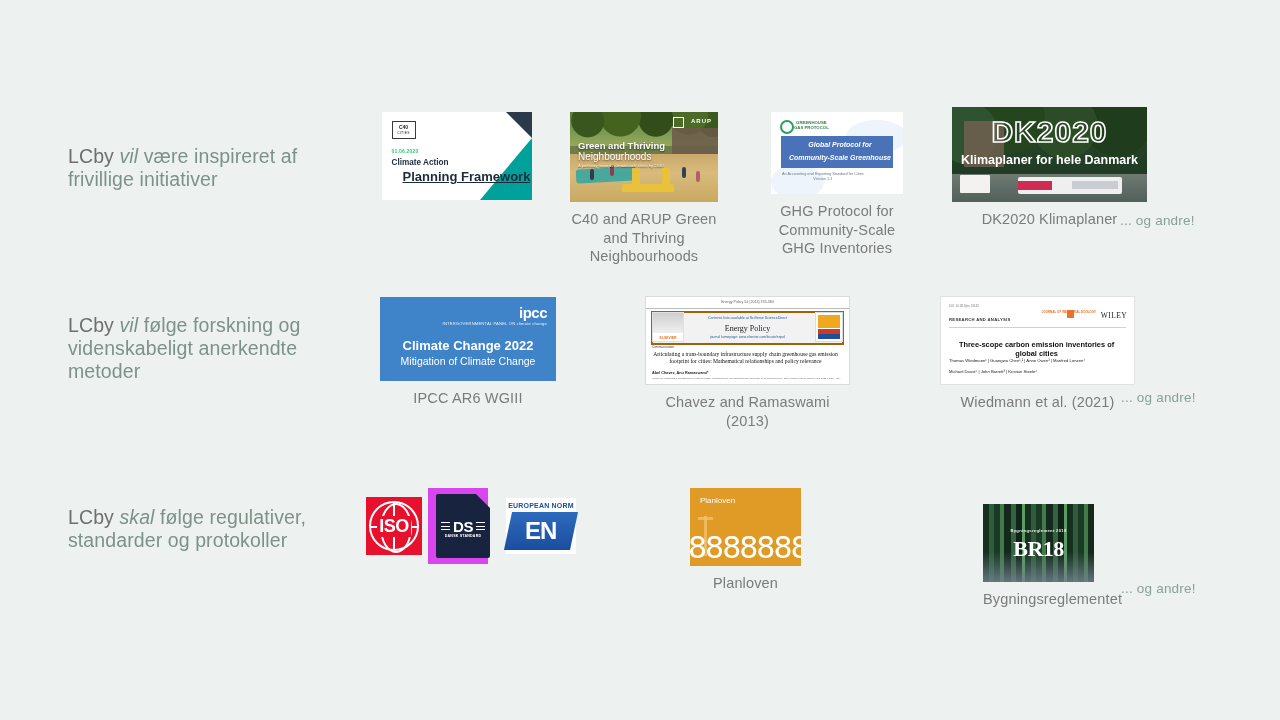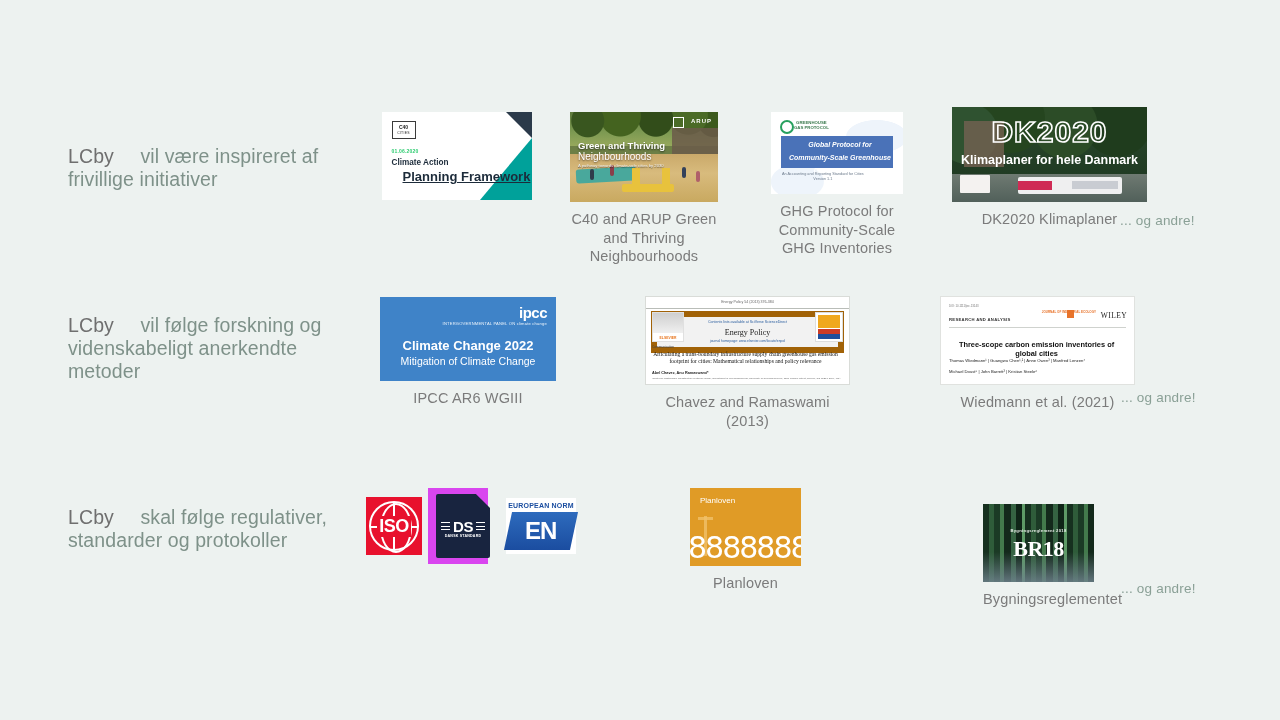--- a/index.html
+++ b/index.html
@@ -14,21 +14,21 @@
   
   .row-label{
     position:absolute;
     width:300px;
     font-size:19.5px;
     line-height:23px;
     color:#7e9189;
     letter-spacing:.1px;
   }
   .row-label .lead{color:#6f6f6f;}
-  .row-label .emph{margin-left:21px;}
+  .row-label .emph{font-style:italic;}
 
   
   .item{position:absolute;text-align:center;}
   .thumb{position:relative;overflow:hidden;margin:0 auto;}
   .caption{
     font-size:14.5px;line-height:18.5px;color:#7b7b7b;
     margin-top:8px;letter-spacing:.15px;
   }
   .more{
     position:absolute;font-size:13.5px;color:#8aa096;letter-spacing:.2px;
@@ -132,21 +132,21 @@
   .ipcc{width:176px;height:84px;background:#3f83c8;}
   .ipcc .logo{position:absolute;right:9px;top:7px;font-size:15px;font-weight:bold;color:#fff;letter-spacing:-.5px;}
   .ipcc .logosub{position:absolute;right:9px;top:24px;font-size:4.1px;color:#eaf2fa;letter-spacing:.2px;}
   .ipcc .t1{position:absolute;left:0;right:0;top:41px;text-align:center;font-size:13px;font-weight:bold;color:#fff;}
   .ipcc .t2{position:absolute;left:0;right:0;top:58px;text-align:center;font-size:10.5px;color:#fff;}
 
   
   .paper{width:203px;height:87px;background:#fff;border:1px solid #d9dcd8;}
   .paper .toprule{position:absolute;left:0;right:0;top:11px;height:1px;background:#b9bdb8;}
   .paper .jrnl{position:absolute;left:0;right:0;top:2.5px;text-align:center;font-size:3.6px;color:#666;}
-  .paper .hdr{position:absolute;left:5px;right:5px;top:14px;height:30px;background:#f2f2f2;border:6px solid #a16207;}
+  .paper .hdr{position:absolute;left:5px;right:5px;top:14px;height:30px;background:#f2f2f2;border:2px solid #a16207;}
   .paper .hdr .c1{position:absolute;left:0;right:0;top:3px;text-align:center;font-size:3.6px;color:#2a5d9e;}
   .paper .hdr .c2{position:absolute;left:0;right:0;top:11px;text-align:center;font-size:8px;color:#222;font-family:"Liberation Serif",serif;}
   .paper .hdr .c3{position:absolute;left:0;right:0;top:22px;text-align:center;font-size:3.4px;color:#2a5d9e;}
   .paper .els{position:absolute;left:6px;top:15px;width:30px;height:28px;
     background:linear-gradient(180deg,#cfcfcf 0%,#efefef 70%,#fff 71%);border:1px solid #e0e0e0;}
   .paper .els span{position:absolute;left:0;right:0;bottom:1px;text-align:center;font-size:3.4px;color:#e87722;font-weight:bold;}
   .paper .cov{position:absolute;right:6px;top:15px;width:26px;height:28px;background:#fff;border:1px solid #ddd;}
   .paper .cov .a{position:absolute;left:2px;top:2px;right:2px;height:13px;background:#f0a81e;}
   .paper .cov .b{position:absolute;left:2px;top:16px;right:2px;height:5px;background:#cc3b26;}
   .paper .cov .c{position:absolute;left:2px;top:21px;right:2px;height:5px;background:#1f4e9c;}

